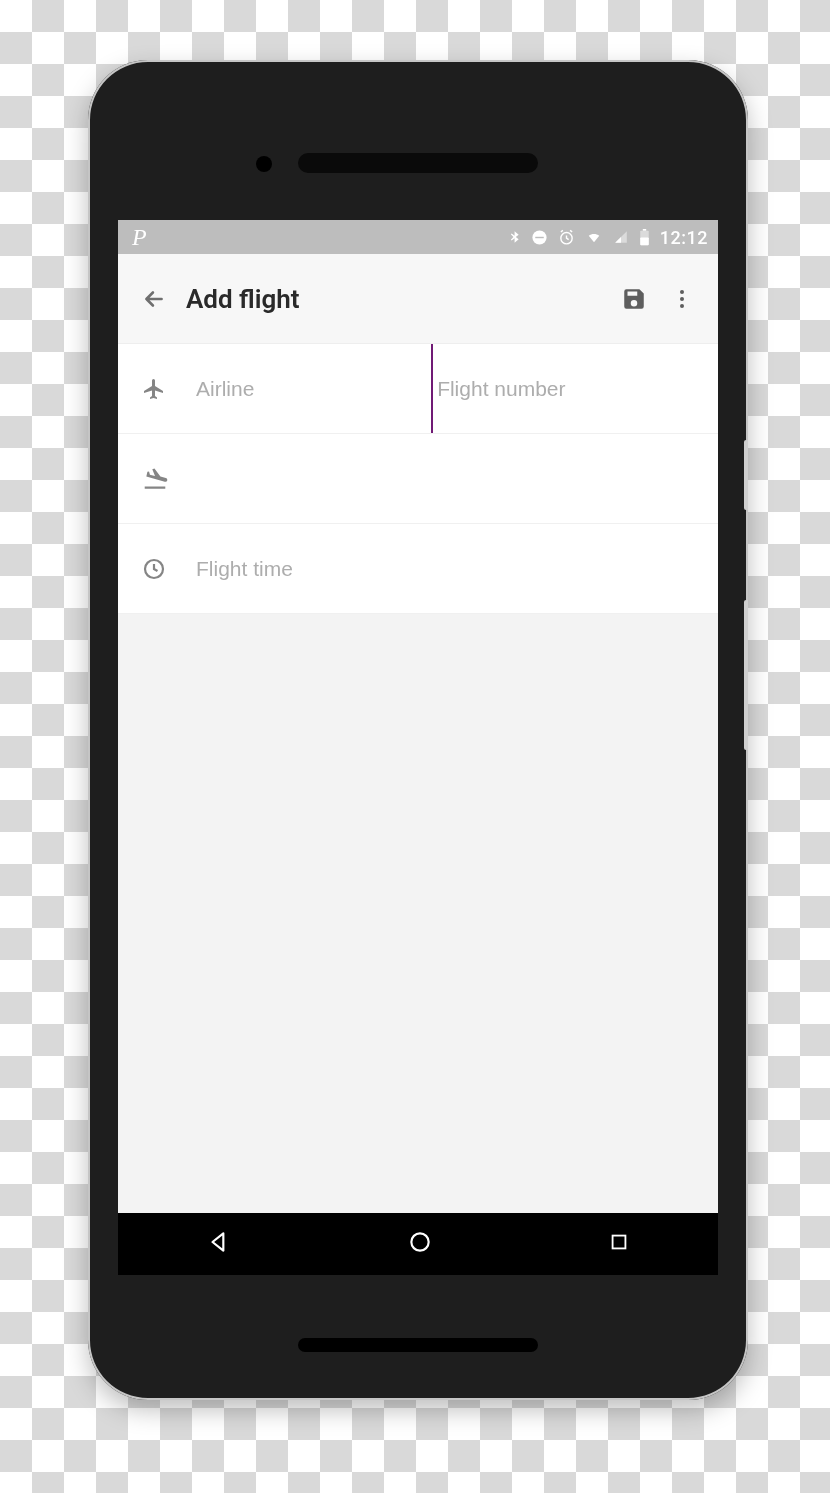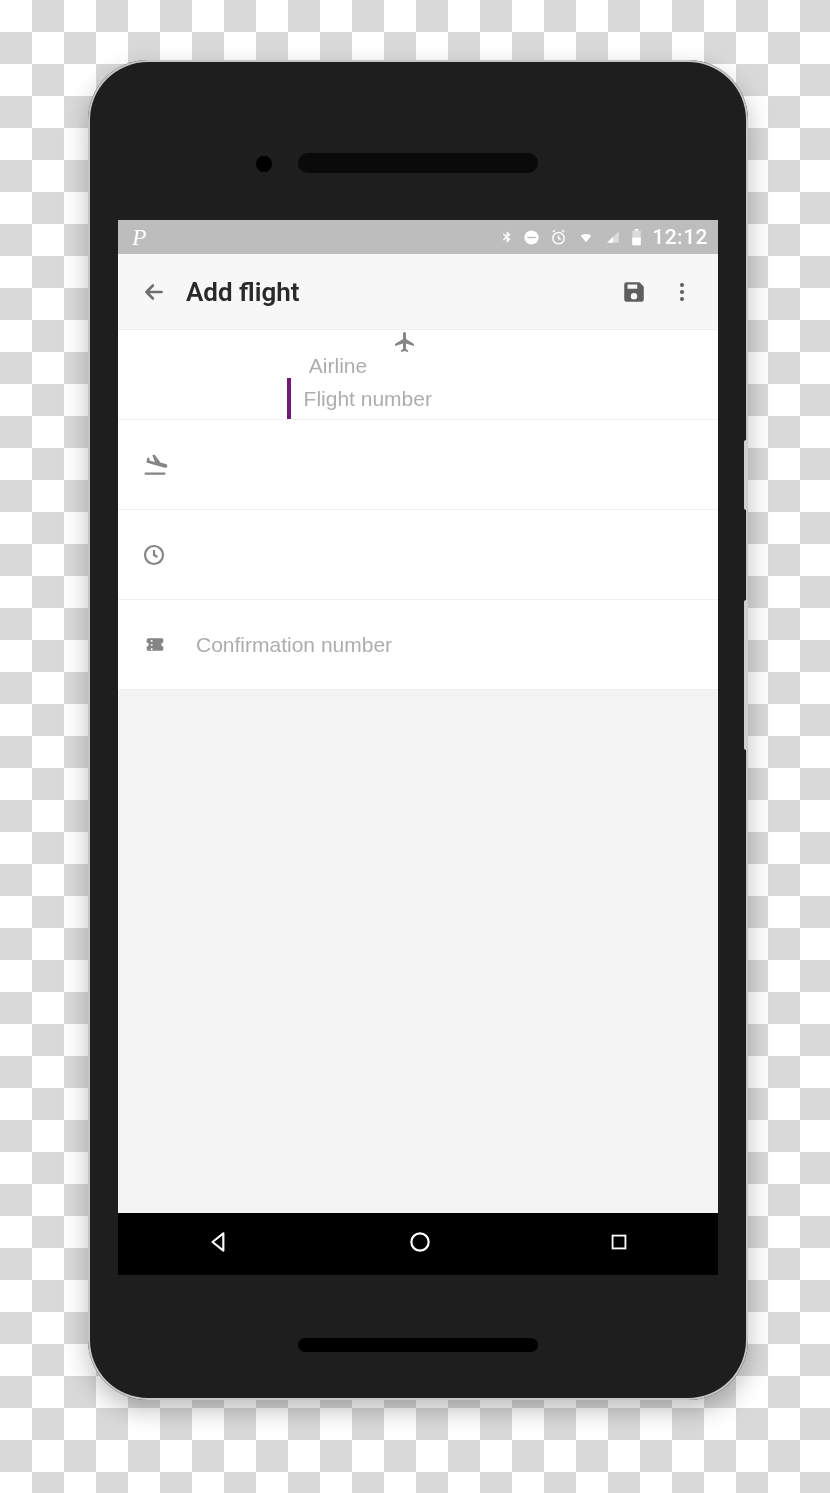--- a/index.html
+++ b/index.html
@@ -67,56 +67,56 @@
     display: flex;
     align-items: center;
     justify-content: space-between;
     padding: 0 10px;
     font-size: 18px;
     font-weight: 500;
   }
   .status-left { font-family: "Brush Script MT", cursive; font-size: 24px; font-style: italic; padding-left: 4px; }
   .status-right { display: flex; align-items: center; gap: 10px; }
   .status-right svg { display: block; }
-  .clock { font-size: 21px; letter-spacing: .5px; }
+  .clock { font-size: 18px; letter-spacing: .5px; }
 
   .app-bar {
-    height: 76px;
+    height: 90px;
     background: #f7f7f7;
     display: flex;
     align-items: center;
     padding: 8px 12px;
     border-bottom: 1px solid #eee;
   }
   .app-bar .back { width: 48px; height: 48px; display:flex; align-items:center; justify-content:center; color:#6f6f6f; }
   .app-bar .title { font-size: 26px; font-weight: 600; color:#2a2a2a; margin-left: 8px; flex:1; }
   .app-bar .action { width: 48px; height: 48px; display:flex; align-items:center; justify-content:center; color:#5e5e5e; }
 
   .form { background:#fff; }
   .row {
     display:flex; align-items:center;
     height: 90px;
     border-bottom: 1px solid #f0f0f0;
     padding: 0 20px 0 24px;
   }
-  .row.first { border-top: 0; flex-direction: column; }
+  .row.first { border-top: 0; }
   .icon-slot { width: 54px; display:flex; align-items:center; color:#858585; }
   .field {
     flex: 1;
     border: none;
     outline: none;
     font-size: 21px;
     color: #333;
     background: transparent;
   }
   .field::placeholder { color: #adadad; }
   .row .split-right {
     width: 48%;
-    border-left: 4px solid #701a75;
-    padding-left: 13px;
+    border-left: 2px solid #701a75;
+    padding-left: 4px;
     height: 100%;
     display:flex; align-items:center;
   }
   .below-form { background:#f3f3f3; height: 300px; }
 
   .nav-bar {
     position: absolute;
     left: 0; bottom: 0; right: 0;
     height: 62px;
     background: #000;
@@ -223,30 +223,23 @@
       </div>
 
 
       <div class="row">
         <div class="icon-slot">
           <svg width="24" height="24" viewBox="0 0 24 24" fill="none" stroke="#858585" stroke-width="2.2">
               <circle cx="12" cy="12" r="9"></circle>
               <path d="M12 7v5l3.5 2"></path>
             </svg>
         </div>
-      </div>
-
-      <div class="row">
-        <div class="icon-slot">
-          <svg width="26" height="20" viewBox="0 0 24 24" fill="#858585">
-              <path d="M20 4H4a2 2 0 0 0-2 2v3a2.5 2.5 0 0 1 0 5v3a2 2 0 0 0 2 2h16a2 2 0 0 0 2-2v-3a2.5 2.5 0 0 1 0-5V6a2 2 0 0 0-2-2zM9 18H7v-2h2zm0-5H7v-2h2zm0-5H7V6h2z"></path>
-            </svg>
-        </div>
-        <input class="field" placeholder="Confirmation number" style="">
-      </div>
+        <input class="field" placeholder="Flight time" style="">
+      </div>
+
 
     </div>
 
     <div class="below-form"></div>
 
     <div class="nav-bar">
       <span>
         <svg width="26" height="26" viewBox="0 0 24 24" fill="none" stroke="#fff" stroke-width="2">
             <path d="M16 4 6 12l10 8z" stroke-linejoin="round"></path>
           </svg>

